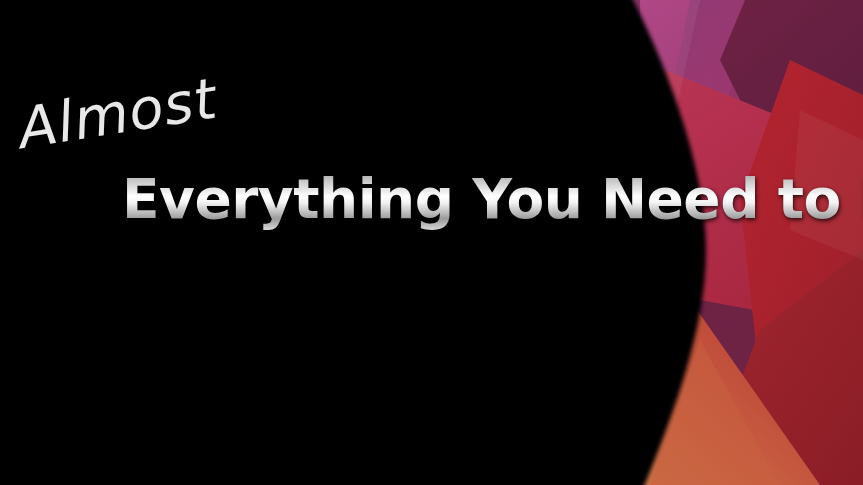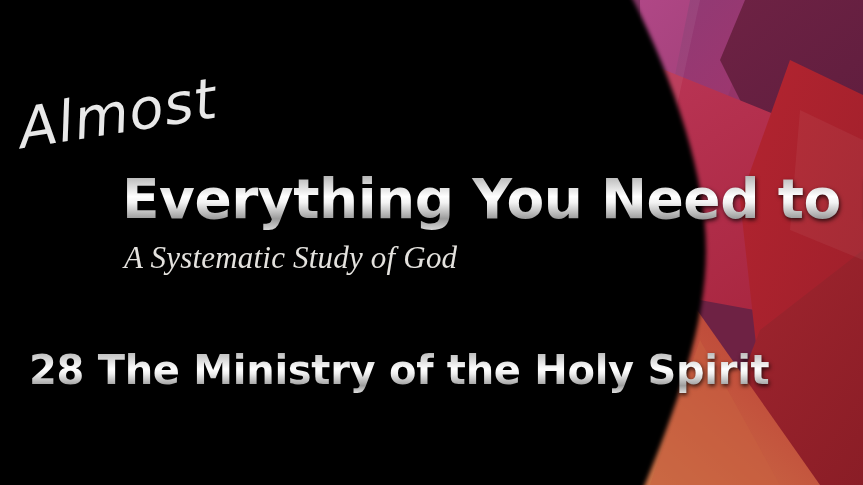--- a/index.html
+++ b/index.html
@@ -182,18 +182,16 @@
 
     <rect x="0" y="0" width="640" height="485" fill="#000000" opacity="0.25"></rect>
   </svg>
 
   <div class="text-layer">
 
     <div id="script-word">Almost</div>
 
     <div id="main-title">Everything You Need to Know</div>
 
-    <div id="subtitle">A Systematic Study of God</div>
 
-    <div id="lesson-heading">28 The Ministry of the Holy Spirit</div>
 
   </div>
 </div>
 
 </body></html>

